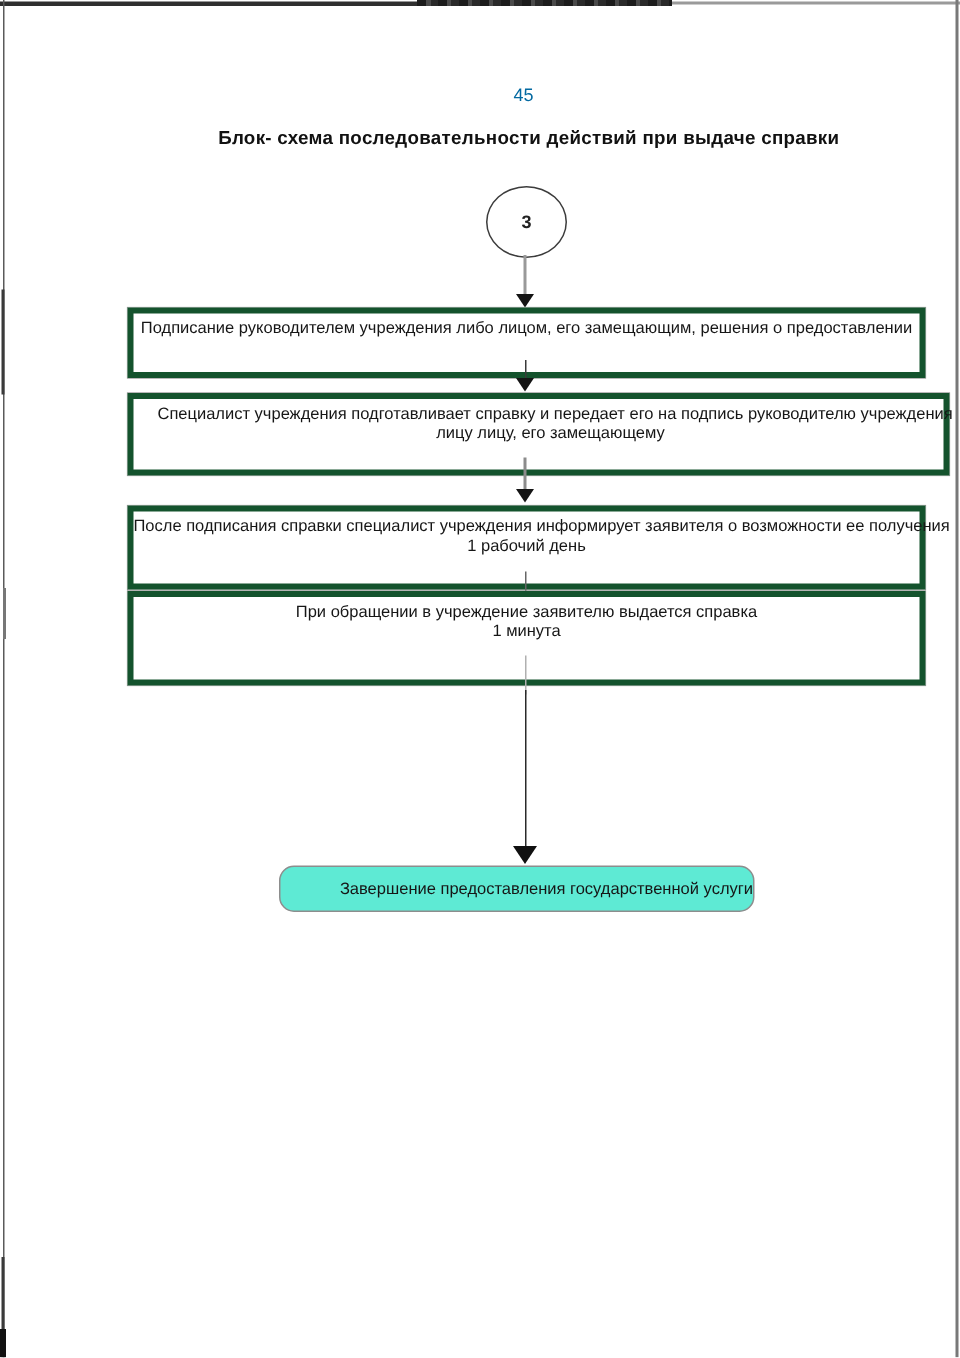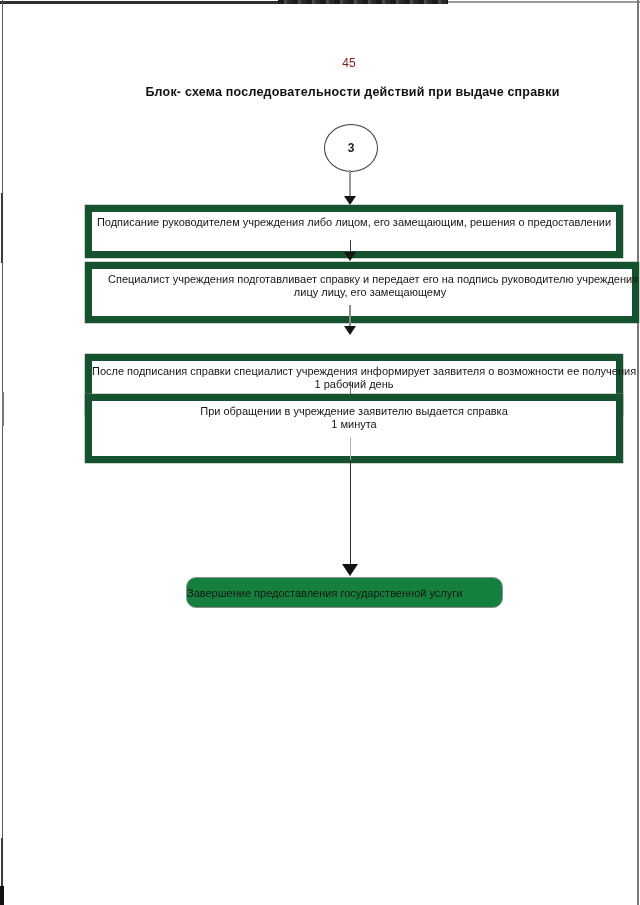--- a/index.html
+++ b/index.html
@@ -22,50 +22,50 @@
   .left-mark-1 { left: 1px; top: 193px; width: 2px; height: 70px; background: #3a3a3a; }
   .left-mark-2 { left: 2px; top: 392px; width: 2px; height: 34px; background: #777; }
   .left-mark-3 { left: 1px; top: 838px; width: 2px; height: 67px; background: #3a3a3a; }
   .left-blob   { left: 0; top: 886px; width: 4px; height: 19px; background: #111; }
   .right-line  { left: 637px; top: 0; width: 2px; height: 905px; background: #787878; }
   .right-mark  { left: 615px; top: 268px; width: 3px; height: 26px; background: #b5b5b5; }
 
   
   .page-number {
     position: absolute; left: 60px; top: 56px; width: 578px;
-    text-align: center; font-size: 12px; color: #7f1d1d;
+    text-align: center; font-size: 12px; color: #0369a1;
   }
   .page-title {
     position: absolute; left: 60px; top: 85px; width: 585px;
     text-align: center; font-size: 12.5px; font-weight: bold; color: #111;
     letter-spacing: 0.2px;
   }
 
   
   .circle {
     position: absolute; left: 324px; top: 124px; width: 52px; height: 46px;
     border: 1.4px solid #3c3c3c; border-radius: 50%;
     display: flex; align-items: center; justify-content: center;
     font-size: 12px; font-weight: bold; color: #222; background: #fff;
   }
   .step-box {
     position: absolute; left: 85px; width: 524px;
-    border: 7px solid #14532d; background: #fff;
+    border: 4px solid #14532d; background: #fff;
     box-shadow: 0 0 0 0.4px #8a8a8a;
     font-size: 11px; line-height: 12.5px; text-align: center; color: #161616;
   }
   .step-box .ln { white-space: nowrap; }
   .box-1 { top: 205px; height: 35px; padding-top: 4px; }
   .box-2 { top: 262px; height: 43px; padding-top: 4px; padding-left: 16px; }
-  .box-3 { top: 354px; height: 44px; padding-top: 4px; }
+  .box-3 { top: 337px; height: 44px; padding-top: 4px; }
   .box-4 { top: 394px; height: 51px; padding-top: 4px; }
   .terminator {
     position: absolute; left: 186px; top: 577px; width: 315px; height: 29px;
-    border: 1px solid #8d8d8d; border-radius: 10px; background: #15803d;
-    display: flex; align-items: center; justify-content: flex-start;
+    border: 1px solid #8d8d8d; border-radius: 10px; background: #5eead4;
+    display: flex; align-items: center; justify-content: flex-end;
     font-size: 11px; color: #161616; white-space: nowrap;
   }
 
   
   .vline { position: absolute; }
   .ahead {
     position: absolute; width: 0; height: 0;
     border-left: 6px solid transparent; border-right: 6px solid transparent;
     border-top: 9px solid #141414;
   }

